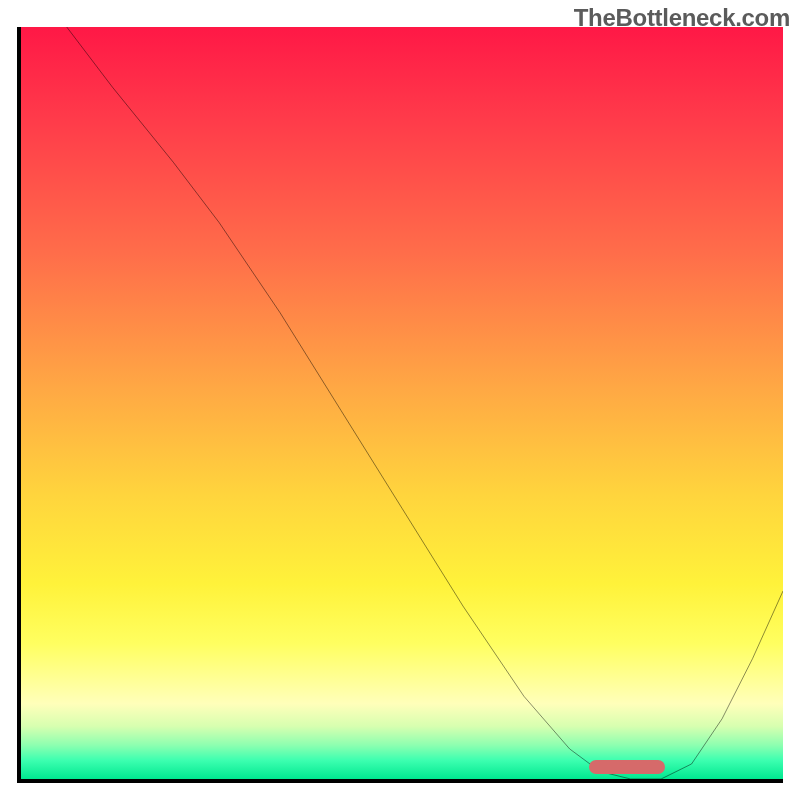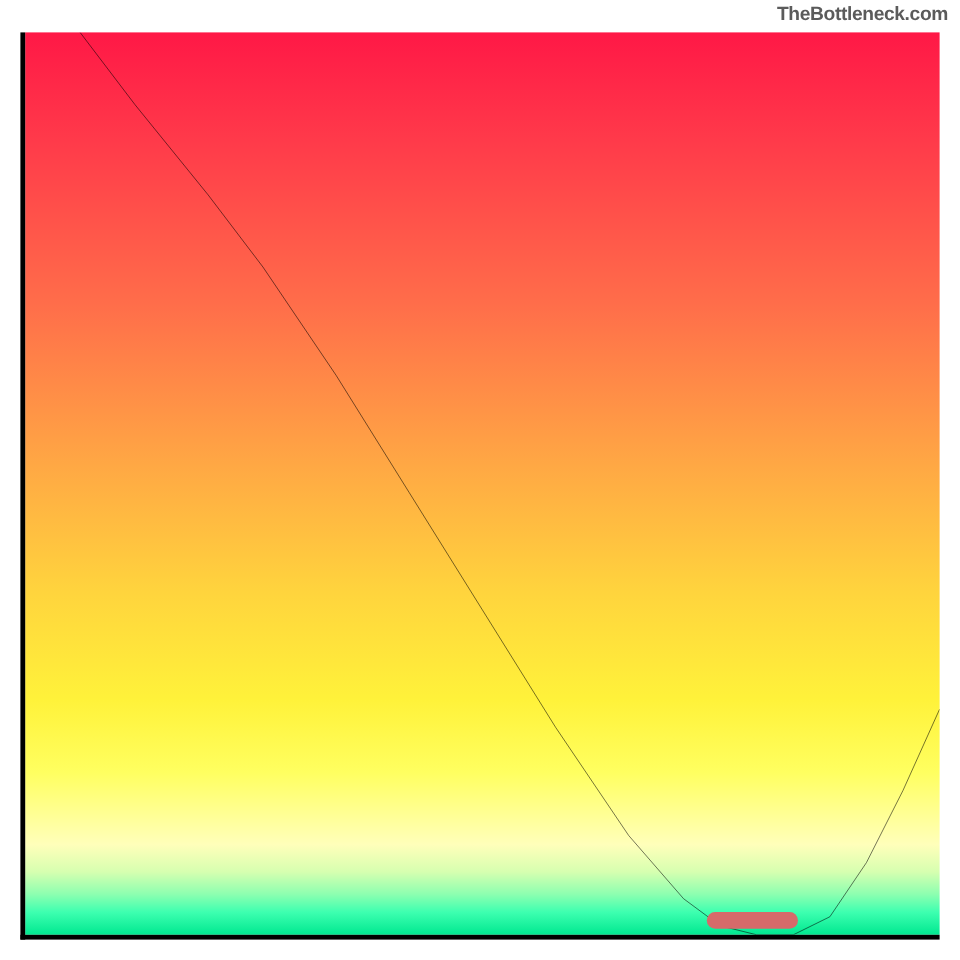--- a/index.html
+++ b/index.html
@@ -14,21 +14,21 @@
   .frame {
     position: relative;
     width: 800px;
     height: 800px;
     box-sizing: border-box;
   }
   .watermark {
     position: absolute;
     top: 4px;
     right: 10px;
-    font-size: 16px;
+    font-size: 24px;
     font-weight: 600;
     color: #5b5b5b;
     letter-spacing: -0.3px;
     z-index: 20;
   }
   .plot-border {
     position: absolute;
     left: 17px;
     top: 27px;
     width: 766px;

